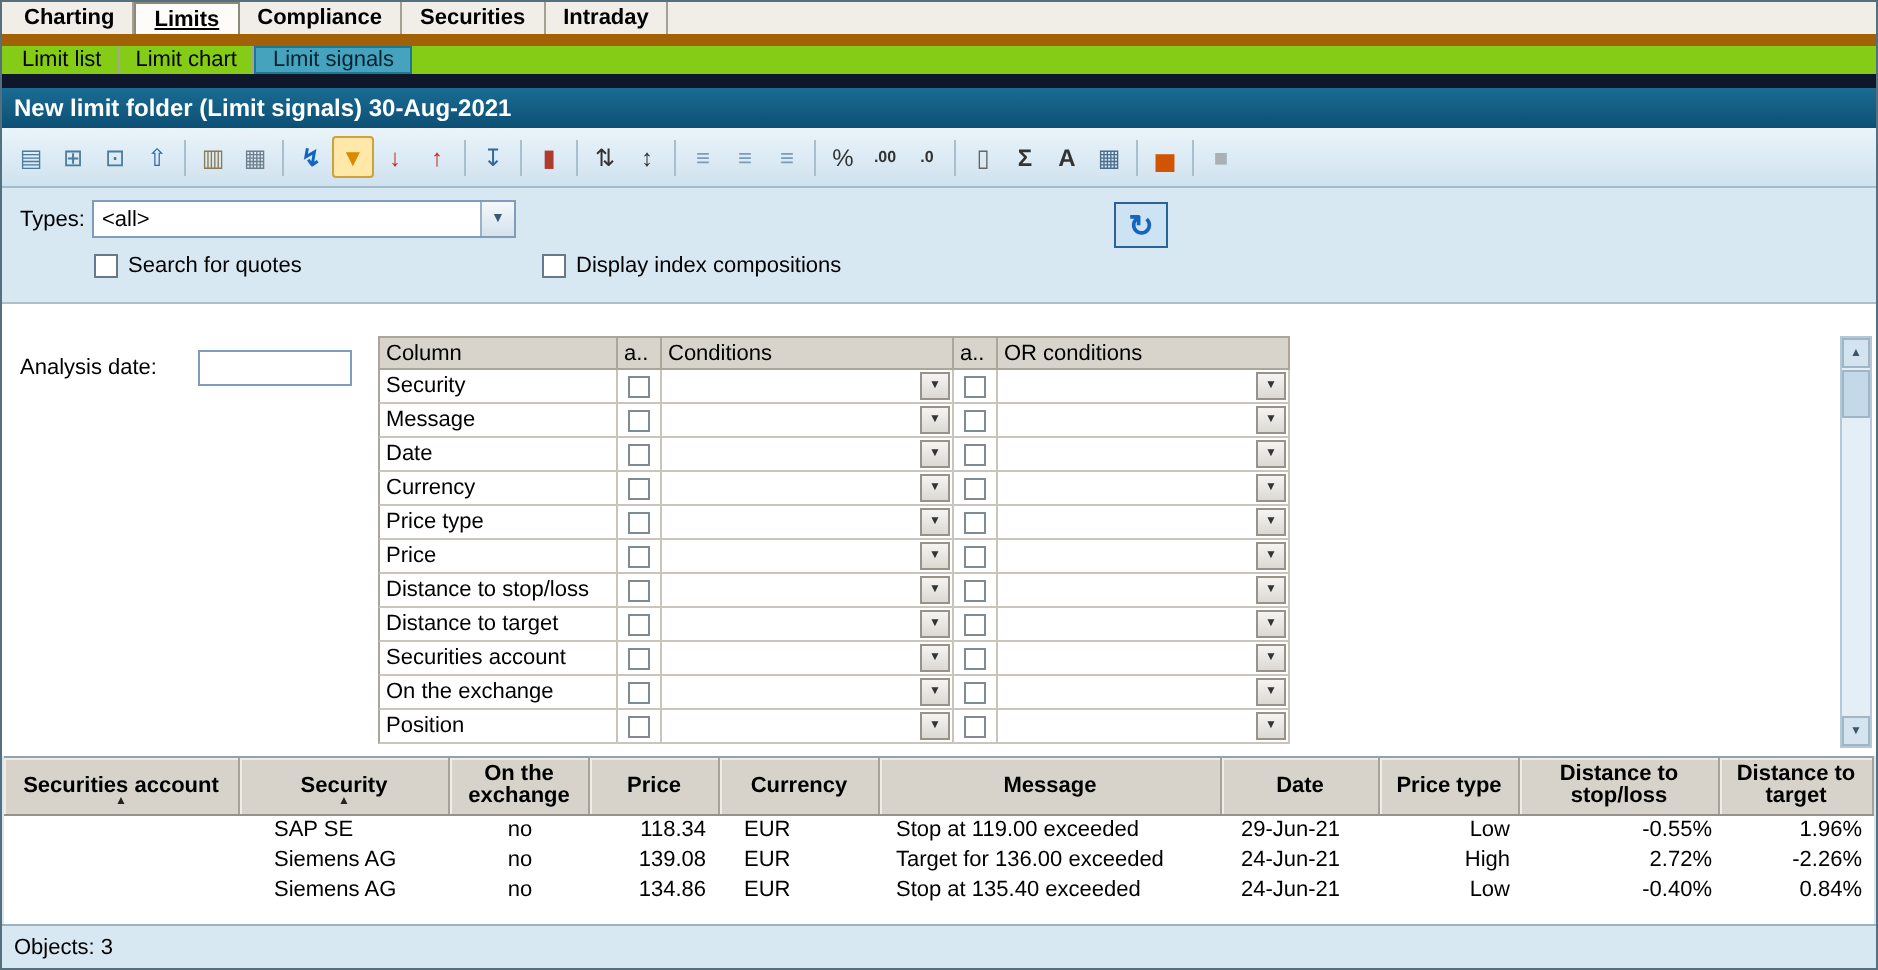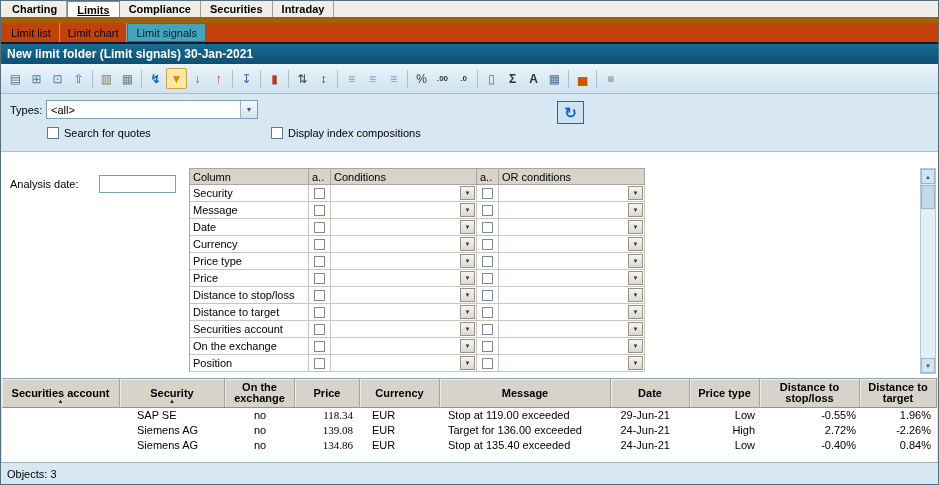--- a/index.html
+++ b/index.html
@@ -10,21 +10,21 @@
   
   .main-tabs { position: absolute; top: 0; left: 0; right: 0; height: 22px;
                background: #f1eee7; border-bottom: 6px solid #a16207;
                display: flex; padding-left: 2px; }
   .mtab { display: flex; align-items: center; padding: 0 9px; font-size: 11px;
           font-weight: bold; color: #000; border-right: 1px solid #a59f94; cursor: default; }
   .mtab.active { background: #fdfcf9; border: 1px solid #8d887d; border-bottom: none; text-decoration: underline; }
 
   
   .sub-tabs { position: absolute; top: 22px; left: 0; right: 0; height: 21px;
-              background: #c2410c; border-bottom: 2px solid #0f172a;
+              background: #84cc16; border-bottom: 7px solid #0f172a;
               display: flex; padding-left: 2px; }
   .stab { display: flex; align-items: center; padding: 0 8px; font-size: 11px;
           border-right: 1px solid #a8a398; }
   .stab.active { background: #46a3be; border: 1px solid #1f7691; color: #00222e; }
 
   
   .title-bar { position: absolute; top: 43px; left: 0; right: 0; height: 20px;
                background: linear-gradient(#1a6c93, #0d4f74); color: #fff;
                font-size: 12px; font-weight: bold; line-height: 20px; padding-left: 6px; }
 
@@ -101,21 +101,21 @@
   .narrow70 { max-width: 70px; display: inline-block; }
   .sortmark { position: absolute; bottom: 0; left: 50%; transform: translateX(-50%);
               font-size: 6px; color: #222; font-weight: normal; }
   .res-row { display: flex; height: 15px; font-size: 11px; background: #fff; }
   .res-cell { white-space: nowrap; overflow: hidden; padding-top: 1px; flex: none; }
   .cw0 { width: 118px; } .cw1 { width: 105px; } .cw2 { width: 70px; } .cw3 { width: 65px; }
   .cw4 { width: 80px; }  .cw5 { width: 171px; } .cw6 { width: 79px; } .cw7 { width: 70px; }
   .cw8 { width: 100px; } .cw9 { width: 76px; flex: 1 !important; }
   .al { text-align: left; } .ac { text-align: center; } .ar { text-align: right; }
   .pl4 { padding-left: 4px; } .pl17 { padding-left: 17px; } .pl12 { padding-left: 12px; }
-  .pl8 { padding-left: 8px; } .pr7 { padding-right: 7px; font-family: Liberation Serif, serif; } .pr20 { padding-right: 20px; }
+  .pl8 { padding-left: 8px; } .pr7 { padding-right: 7px; } .pr20 { padding-right: 20px; }
   .pr5 { padding-right: 5px; } .pr4 { padding-right: 4px; } .pr6 { padding-right: 6px; }
 
   
   .status-bar { position: absolute; bottom: 0; left: 0; right: 0; height: 22px;
                 background: #d7e8f2; border-top: 1px solid #9db2c0; font-size: 11px;
                 display: flex; align-items: center; padding-left: 6px; }
 </style>
 </head>
 <body>
 
@@ -128,21 +128,21 @@
     <div class="mtab">Securities</div>
     <div class="mtab">Intraday</div>
   </div>
 
   <div class="sub-tabs">
     <div class="stab">Limit list</div>
     <div class="stab">Limit chart</div>
     <div class="stab active">Limit signals</div>
   </div>
 
-  <div class="title-bar">New limit folder (Limit signals) 30-Jan-2021</div>
+  <div class="title-bar">New limit folder (Limit signals) 30-Aug-2021</div>
 
   <div class="toolbar">
     <span class="tbtn" style="color:#4a7c9b">▤</span>
     <span class="tbtn" style="color:#4a7c9b">⊞</span>
     <span class="tbtn" style="color:#4a7c9b">⊡</span>
     <span class="tbtn" style="color:#2a66ad">⇧</span>
     <span class="tsep"></span>
     <span class="tbtn" style="color:#8a7b54">▥</span>
     <span class="tbtn" style="color:#6d7f8c">▦</span>
     <span class="tsep"></span>

